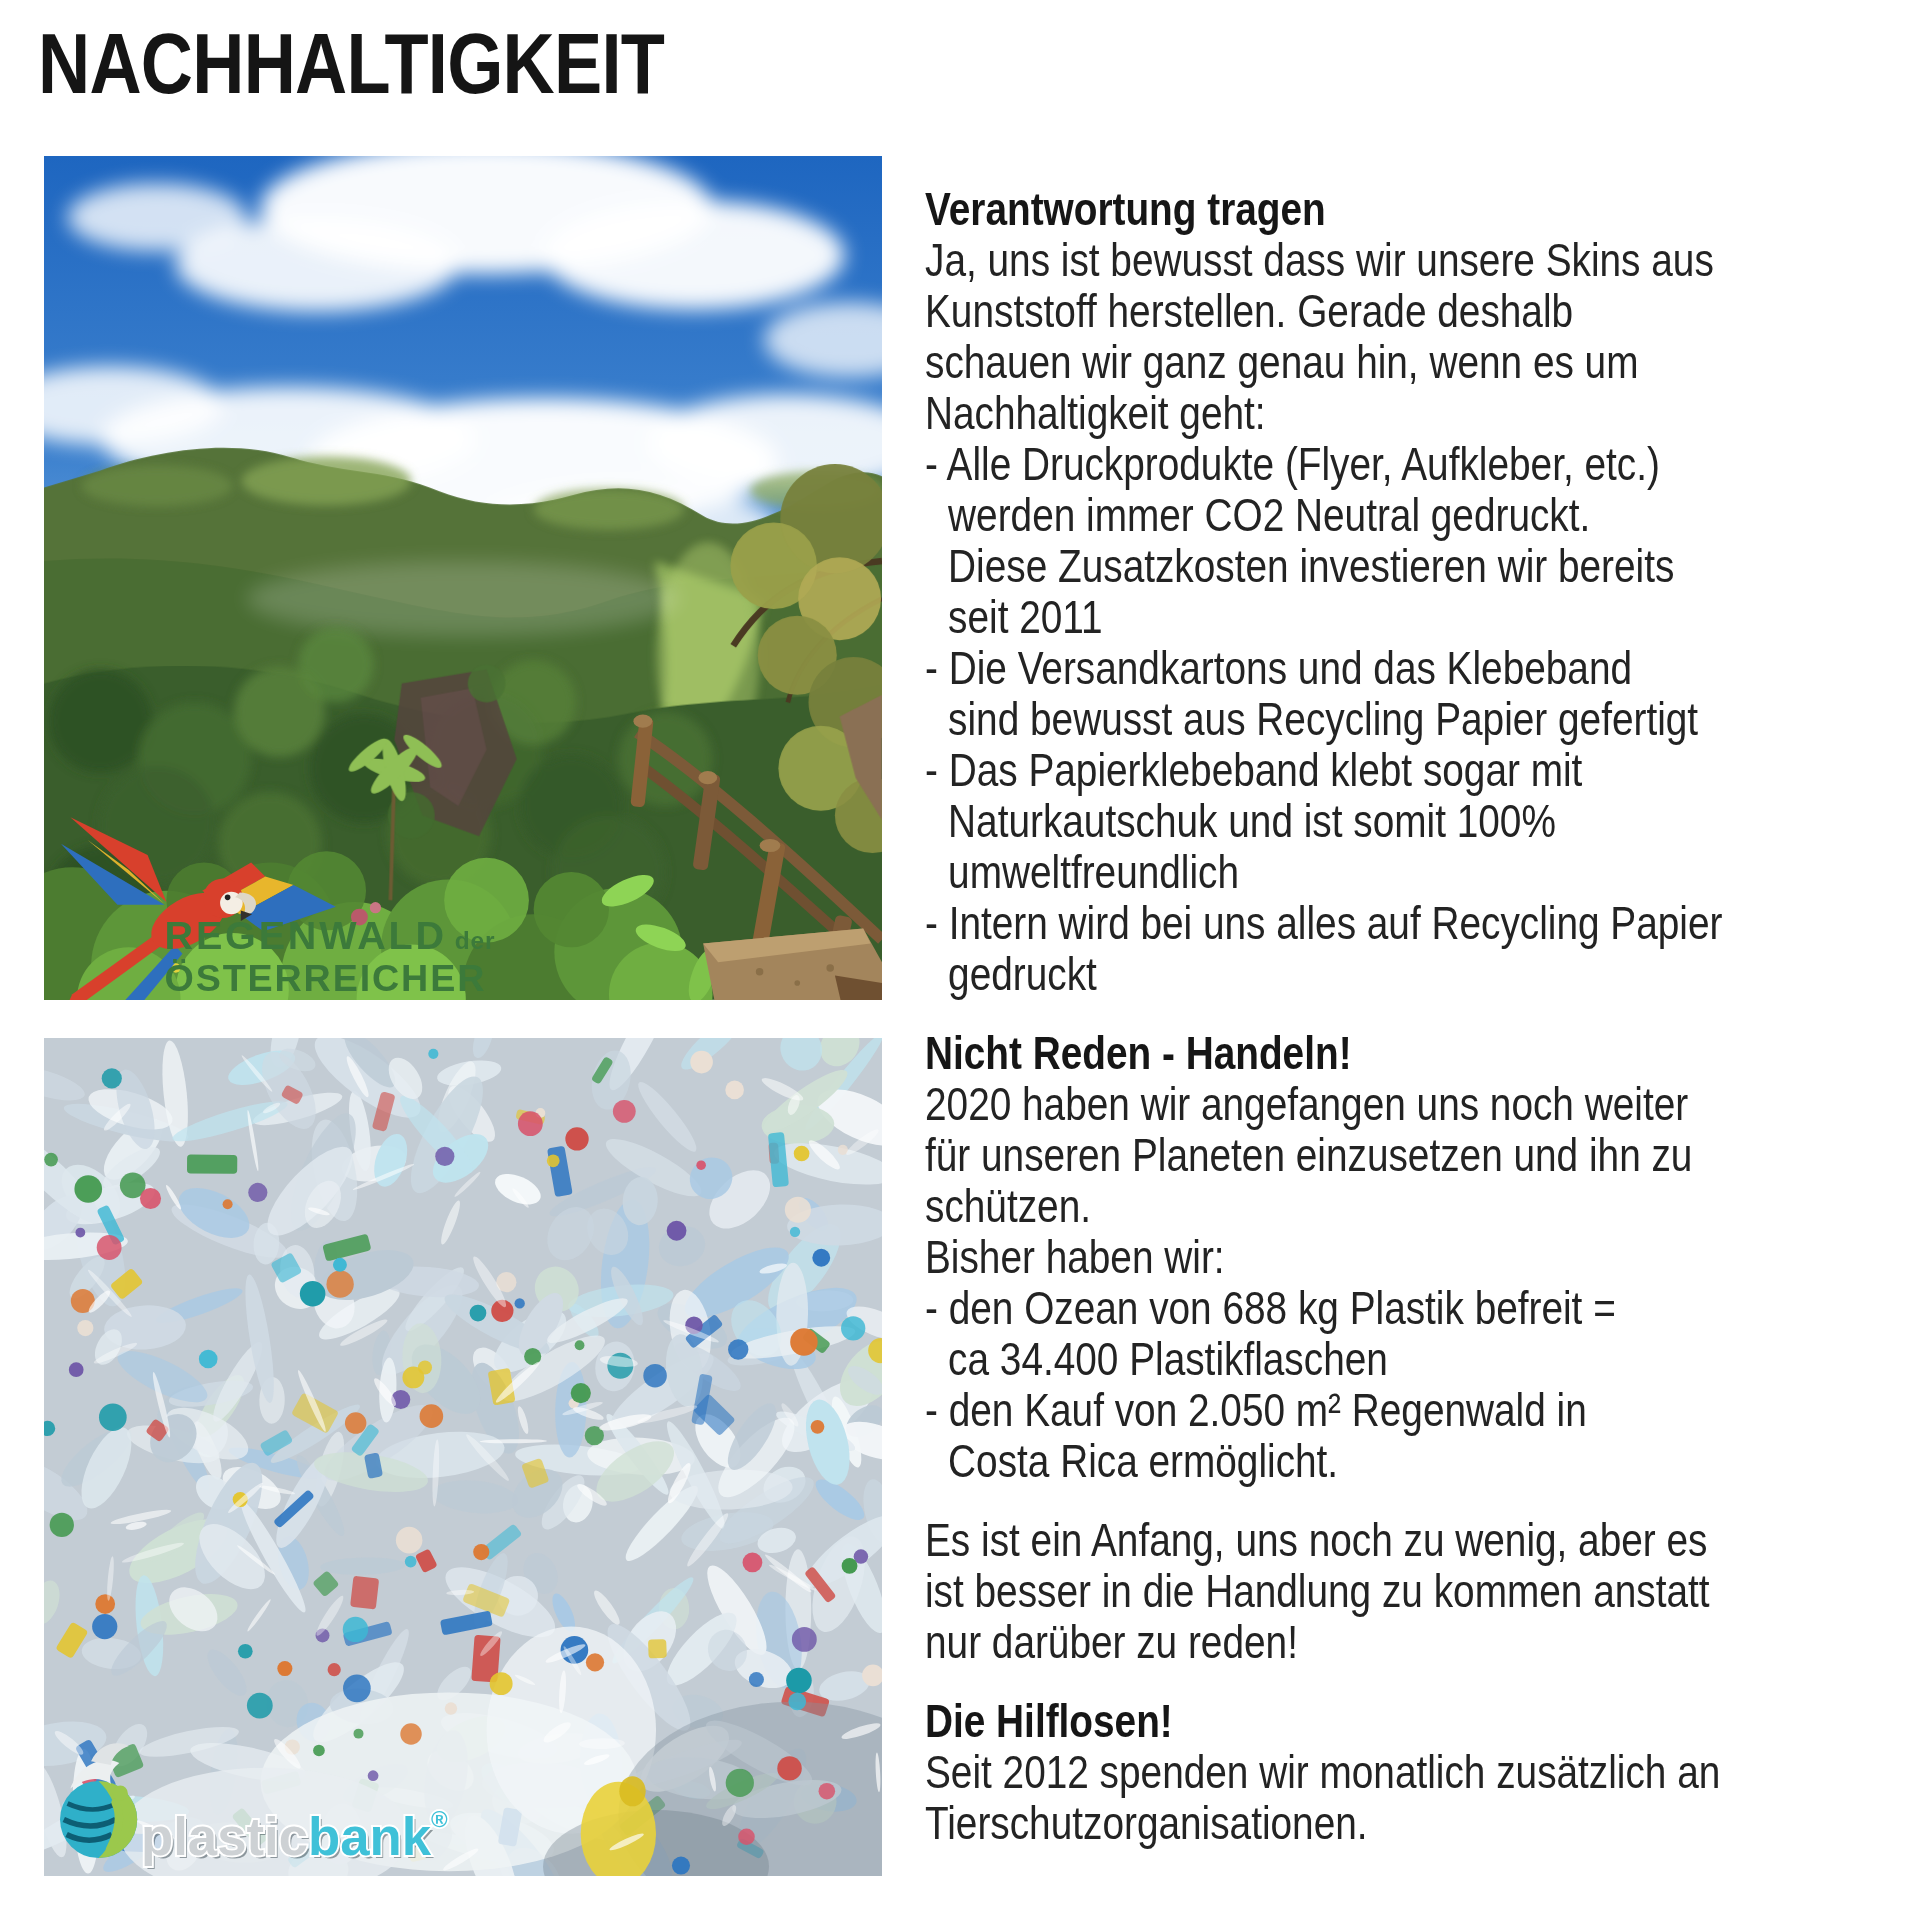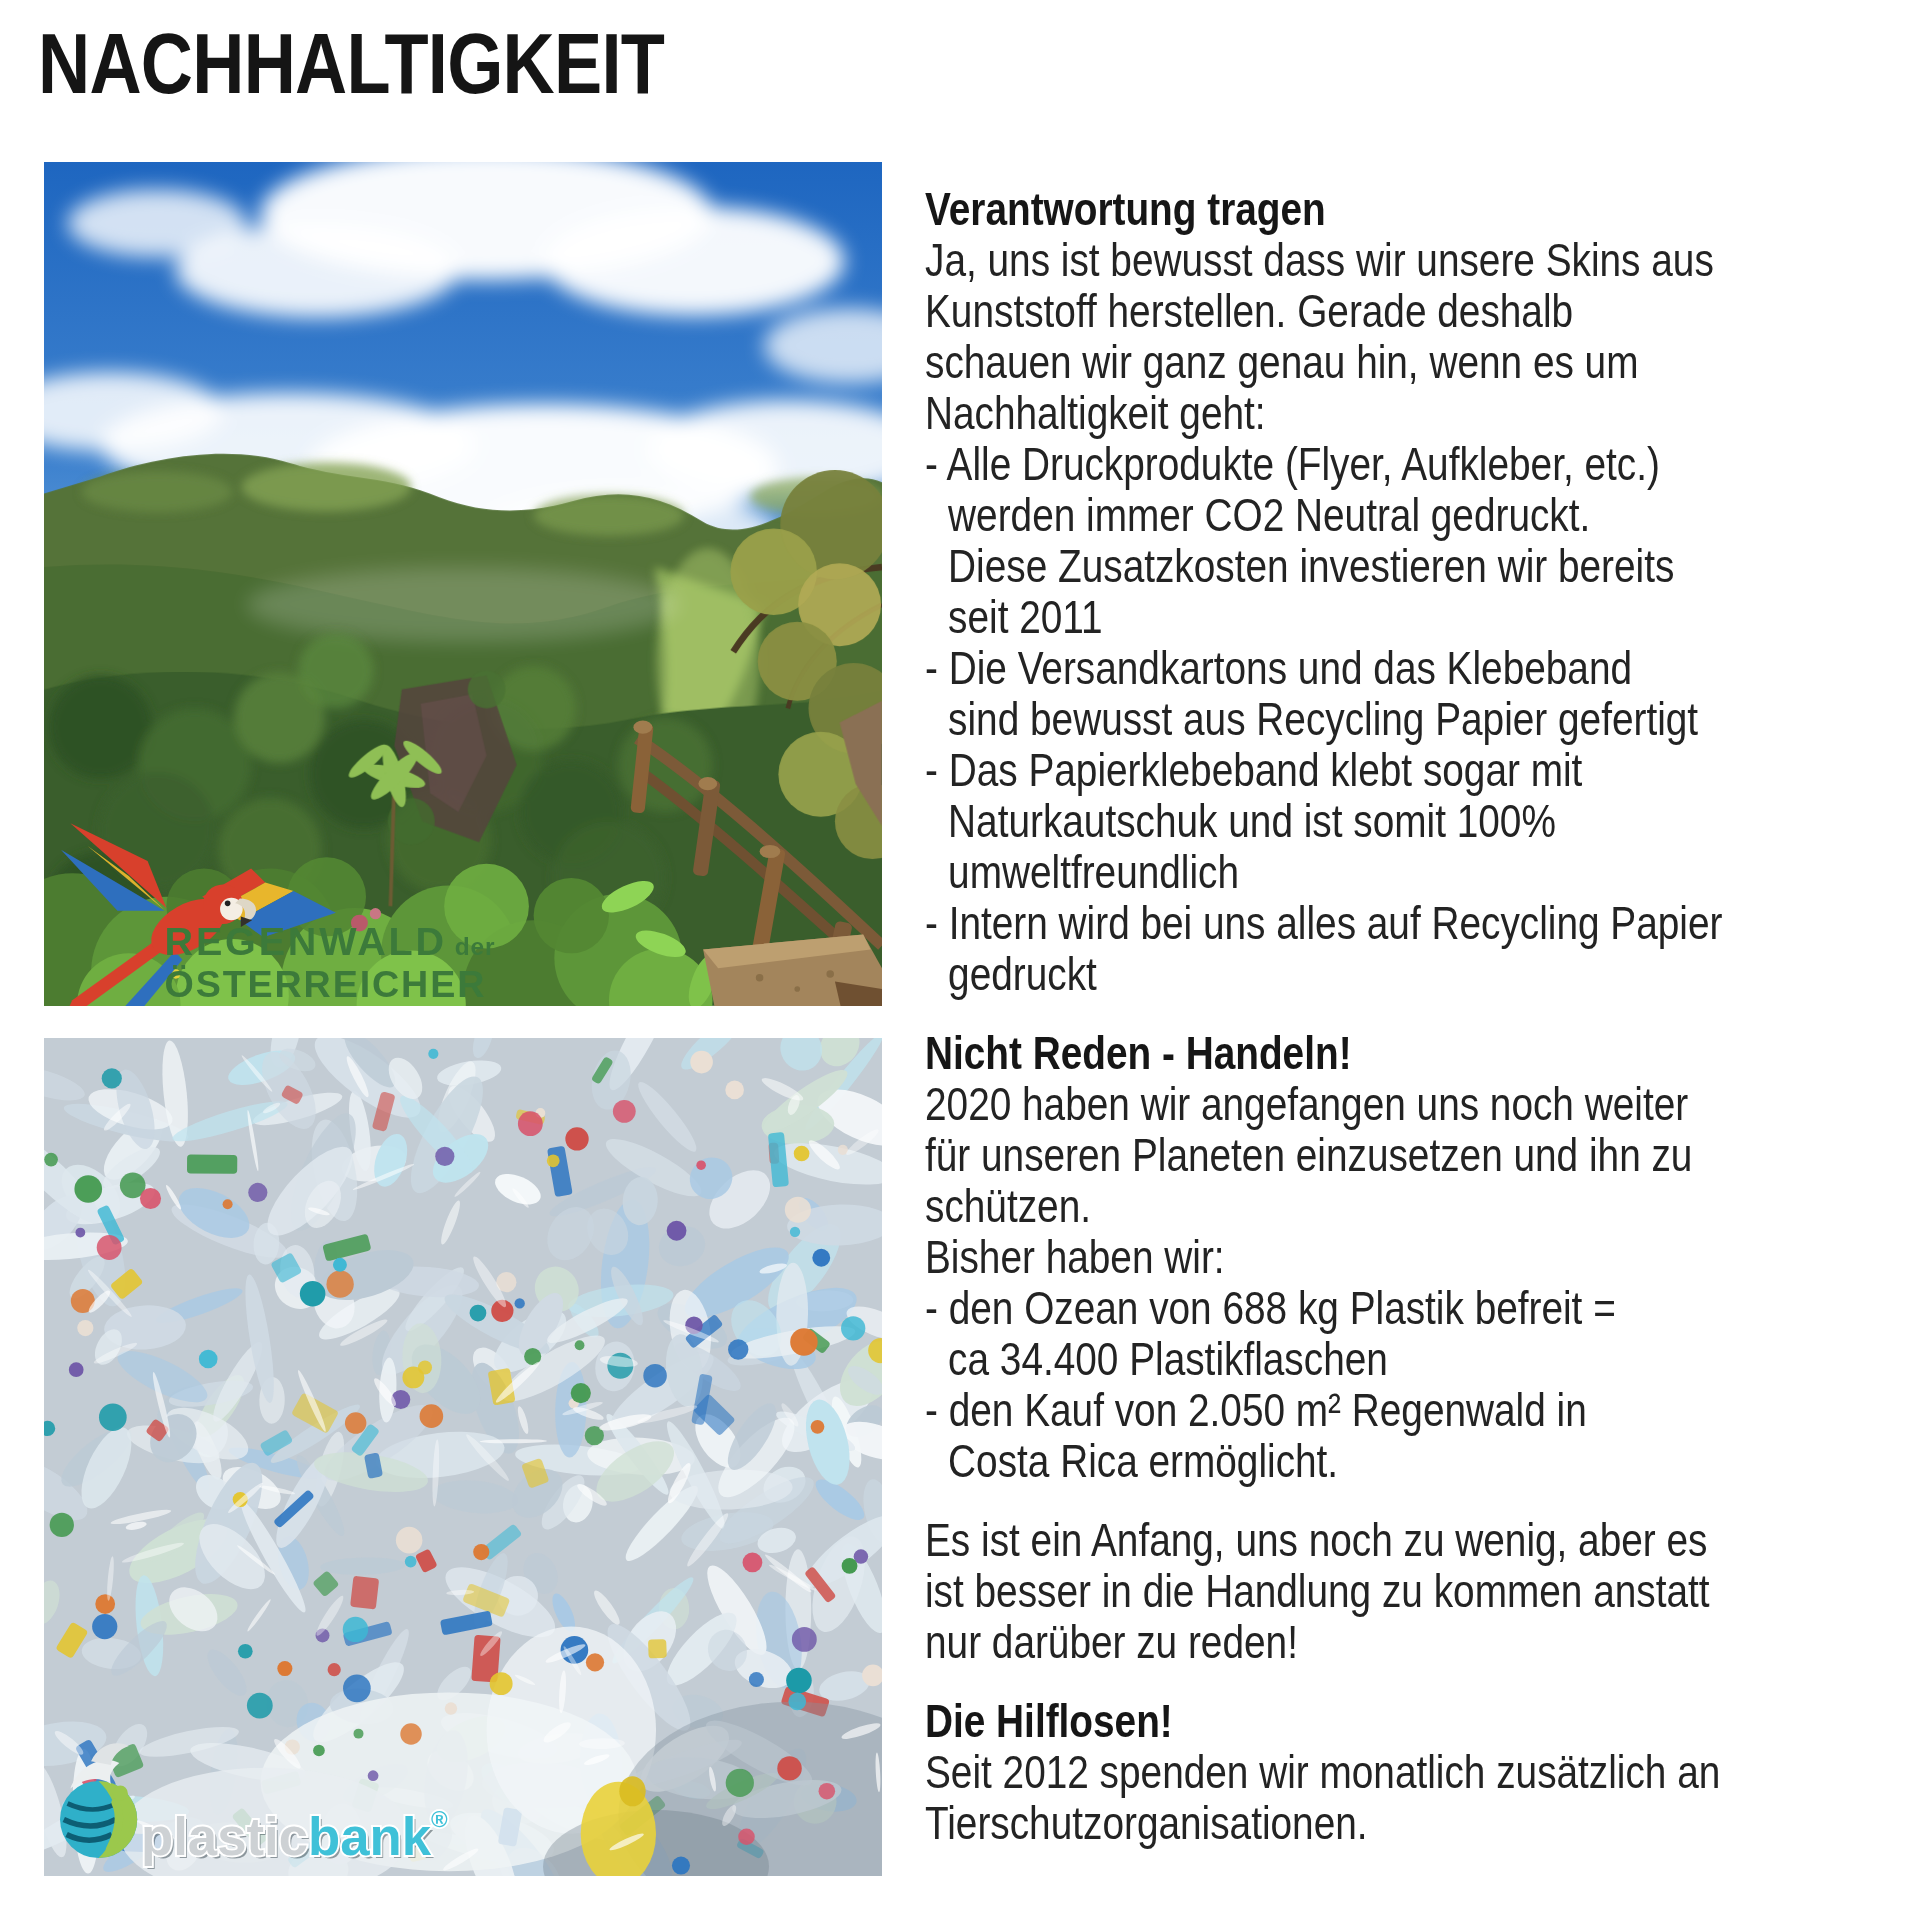--- a/index.html
+++ b/index.html
@@ -7,21 +7,21 @@
   .page { position:relative; width:1928px; height:1928px; background:#fff; overflow:hidden; }
 
   .title {
     position:absolute; left:38px; top:15px; margin:0;
     font-size:85px; font-weight:800; color:#151515; letter-spacing:-0.9px;
     transform:scaleX(.85); transform-origin:0 0; white-space:nowrap;
   }
 
   .img { position:absolute; margin:0; overflow:hidden; }
   .img svg { display:block; width:100%; height:100%; }
-  .img-rainforest { left:44px; top:162px;  width:838px; height:844px;text-align:right; }
+  .img-rainforest { left:44px; top:156px;  width:838px; height:844px;text-align:right; }
   .img-bottles    { left:44px; top:1038px; width:838px; height:838px; }
 
   .col {
     position:absolute; left:925px; top:183px; width:1205px;
     transform:scaleX(.825); transform-origin:0 0;
     font-size:47px; line-height:51px; color:#232323;
   }
   .col .block + .block { margin-top:28px; }
   .col .h { font-weight:700; color:#161616; }
   .col .line { white-space:nowrap; }

